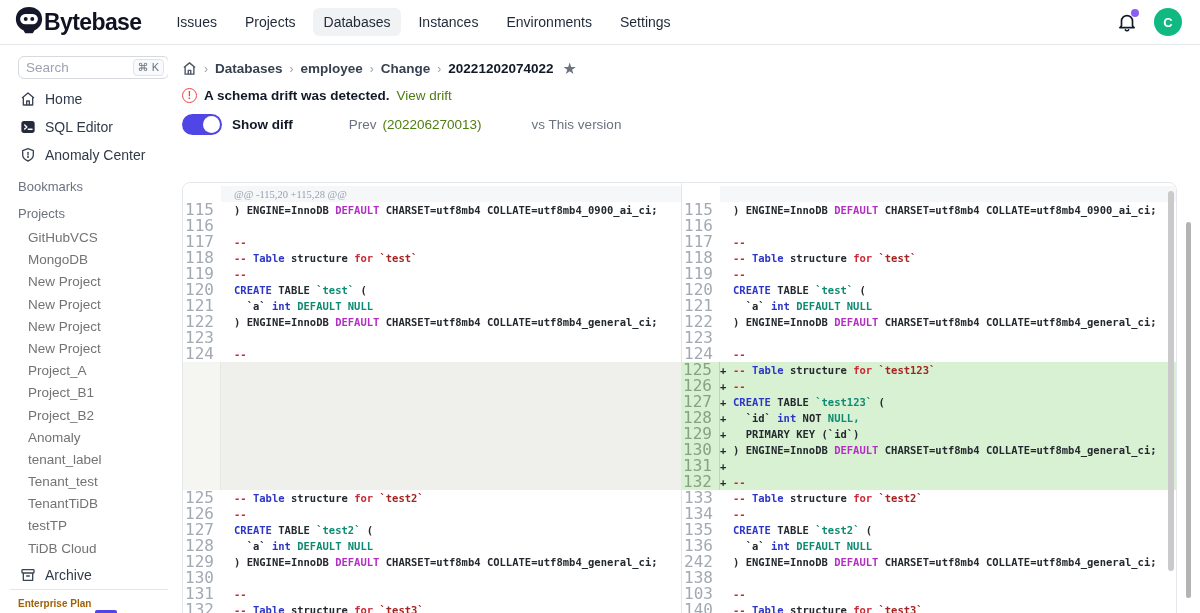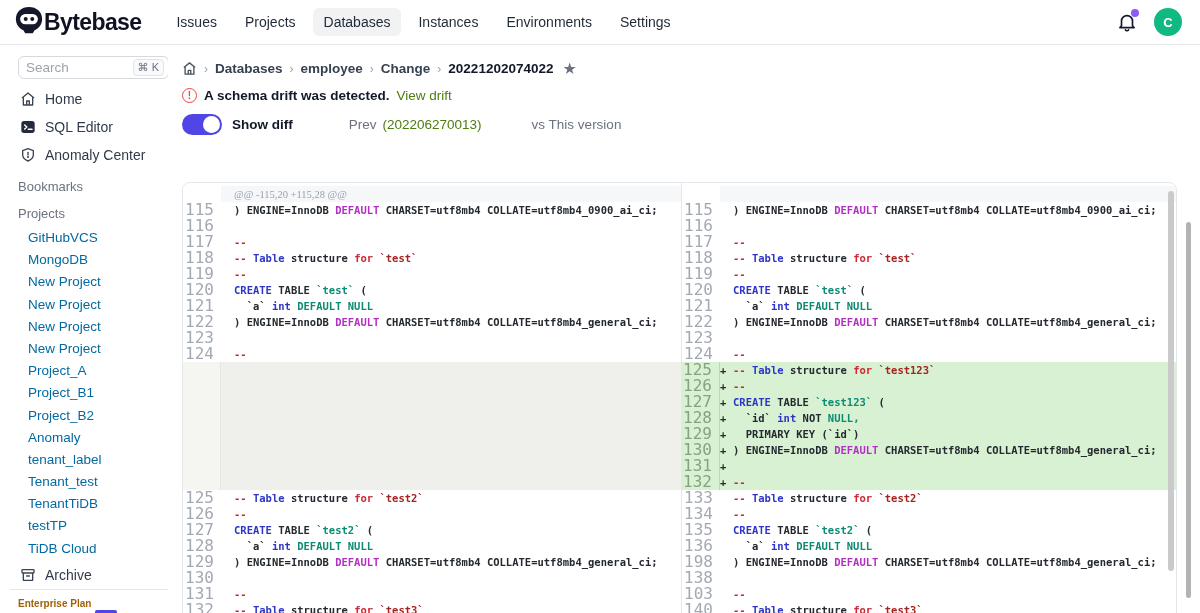--- a/index.html
+++ b/index.html
@@ -28,21 +28,21 @@
   .search-box input { border:none; outline:none; width:90px; font-size:13.5px; color:#374151;
                       font-family:"Liberation Sans",sans-serif; background:transparent; }
   .search-box input::placeholder { color:#9ca3af; }
   .kbd { font-size:11px; color:#6b7280; border:1px solid #e0e3e8; background:#f9fafb; border-radius:4px;
          padding:1px 4px; margin-left:auto; white-space:nowrap; }
   .menu-item { display:flex; align-items:center; gap:9px; padding:5px 10px; font-size:14px;
                color:#303a49; cursor:pointer; margin:1px 0; }
   .menu-item svg { flex:0 0 auto; }
   .section-label { font-size:13px; color:#6b7280; padding:10px 10px 2px 8px; }
   .proj-list { list-style:none; padding:4px 0 0 0; overflow:hidden; }
-  .proj-list li { font-size:13.5px; color:#0369a1; padding:0 0 0 18px; height:22.2px; line-height:22.2px;
+  .proj-list li { font-size:13.5px; color:#737373; padding:0 0 0 18px; height:22.2px; line-height:22.2px;
                   cursor:pointer; white-space:nowrap; }
   .archive-row { margin-top:auto; }
   .plan-footer { border-top:1px solid #e5e7eb; padding:8px 10px 4px 8px; font-size:10px; font-weight:700; color:#a16207; }
   .plan-blue-sliver { position:absolute; left:85px; bottom:0; width:22px; height:3px; background:#4f46e5; border-radius:2px 2px 0 0; }
   .side-scroll { position:absolute; right:2px; top:8px; width:4px; height:200px; background:#c9cdd2; border-radius:2px; }
 
   
   .main { position:absolute; left:168px; top:45px; width:1032px; height:568px; background:#fff; }
   .crumb-row { display:flex; align-items:center; gap:7px; margin:14px 0 0 14px; font-size:13.5px; }
   .crumb-sep { color:#9ca3af; font-size:12px; }
@@ -475,21 +475,21 @@
             <span class="gut">135</span>
             <span class="sgn"></span>
             <span class="code"><span class="tk-kw">CREATE</span><span class="tk-pl"> TABLE </span><span class="tk-tl">`test2`</span><span class="tk-pl"> (</span></span>
           </div>
           <div class="drow ctx">
             <span class="gut">136</span>
             <span class="sgn"></span>
             <span class="code"><span class="tk-pl">  `a` </span><span class="tk-kw">int</span><span class="tk-tl"> DEFAULT NULL</span></span>
           </div>
           <div class="drow ctx">
-            <span class="gut">198</span>
+            <span class="gut">242</span>
             <span class="sgn"></span>
             <span class="code"><span class="tk-pl">) ENGINE=InnoDB </span><span class="tk-mg">DEFAULT</span><span class="tk-pl"> CHARSET=utf8mb4 COLLATE=utf8mb4_general_ci;</span></span>
           </div>
           <div class="drow ctx">
             <span class="gut">138</span>
             <span class="sgn"></span>
             <span class="code"></span>
           </div>
           <div class="drow ctx">
             <span class="gut">103</span>

